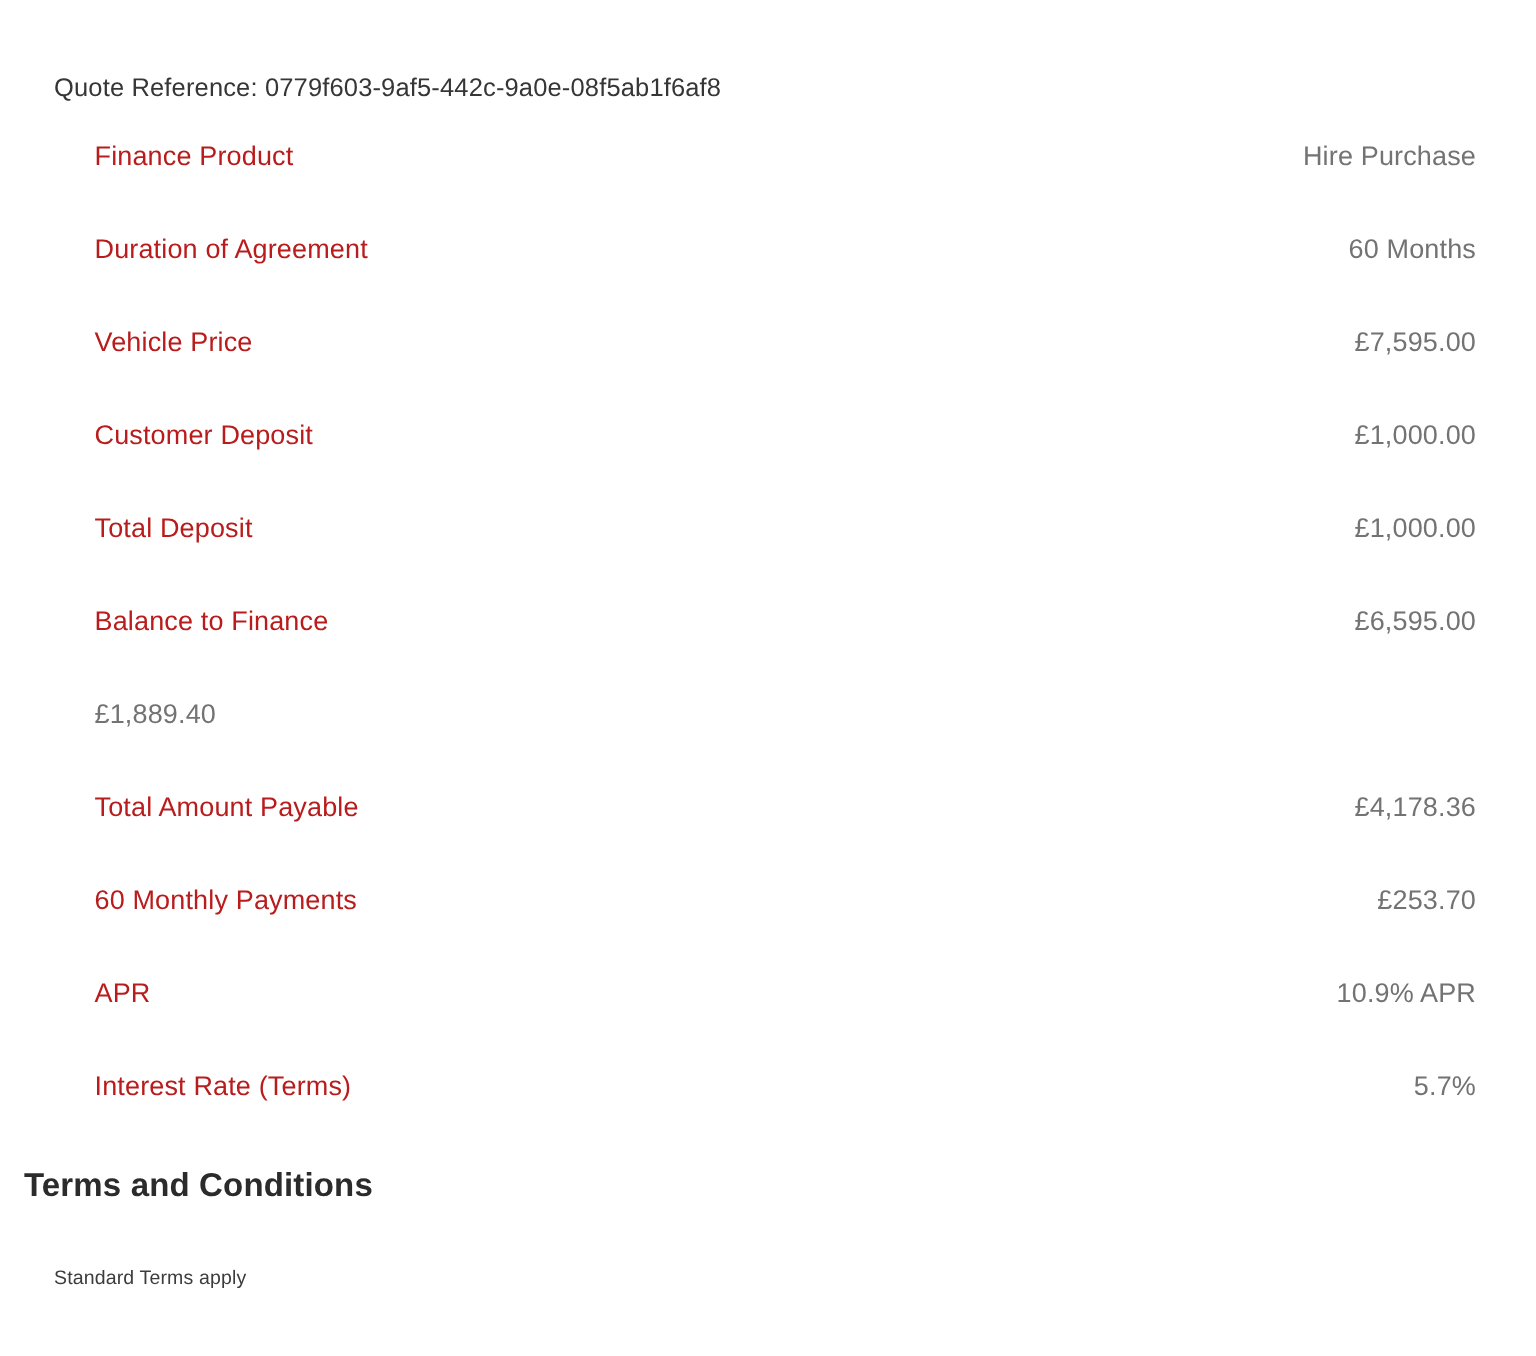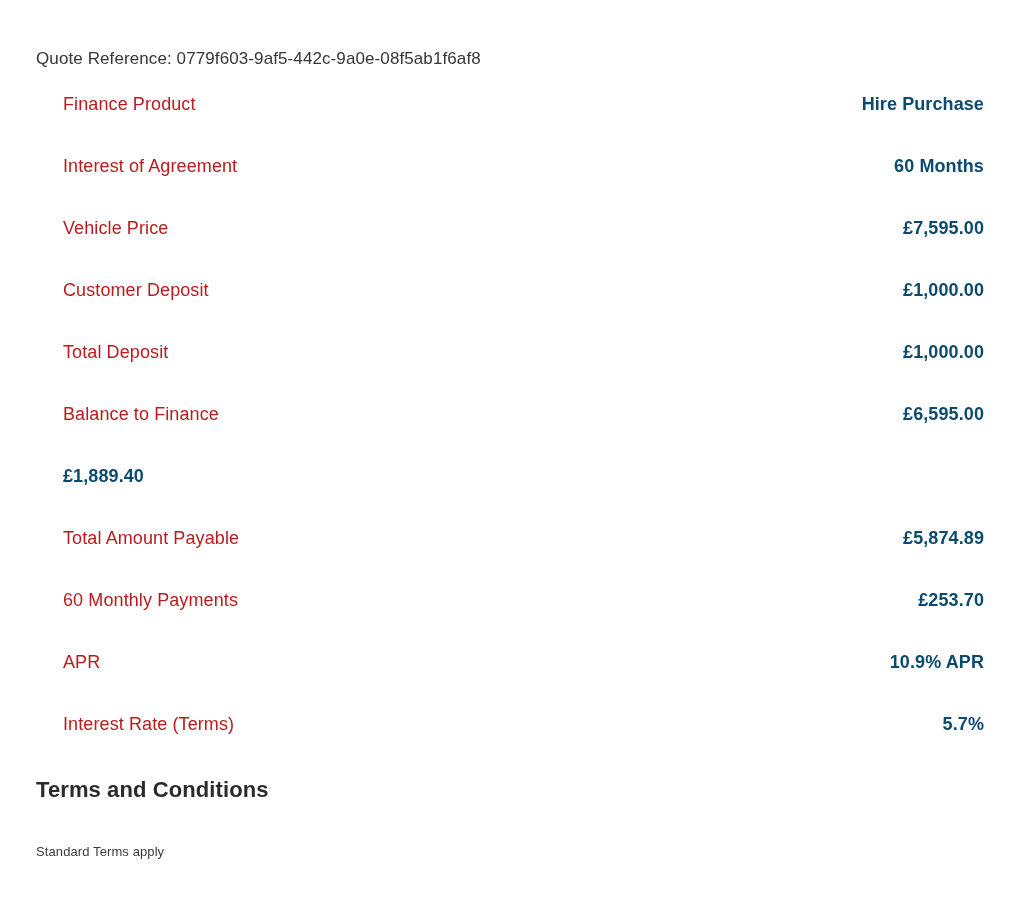--- a/index.html
+++ b/index.html
@@ -37,27 +37,27 @@
       padding-right: 40px;
     }
     .finance-row .row-label {
       font-size: 18px;
       color: #b91c1c;
       font-weight: 400;
       letter-spacing: 0.1px;
     }
     .finance-row .row-value {
       font-size: 18px;
-      color: #0c4a6e;
-      font-weight: 700;
+      color: #737373;
+      font-weight: 400;
       letter-spacing: 0.1px;
     }
     .terms-heading {
       margin-top: 20px;
-      padding-left: 36px;
+      padding-left: 16px;
       font-size: 22px;
       line-height: 30px;
       font-weight: 700;
       color: #2b2b2b;
       letter-spacing: 0.1px;
     }
     .terms-body {
       margin-top: 36px;
       padding-left: 36px;
       font-size: 13px;
@@ -75,21 +75,21 @@
   <div class="quote-ref">Quote Reference: 0779f603-9af5-442c-9a0e-08f5ab1f6af8</div>
 
   <div class="finance-rows">
 
     <div class="finance-row">
       <span class="row-label">Finance Product</span>
       <span class="row-value">Hire Purchase</span>
     </div>
 
     <div class="finance-row">
-      <span class="row-label">Interest of Agreement</span>
+      <span class="row-label">Duration of Agreement</span>
       <span class="row-value">60 Months</span>
     </div>
 
     <div class="finance-row">
       <span class="row-label">Vehicle Price</span>
       <span class="row-value">£7,595.00</span>
     </div>
 
     <div class="finance-row">
       <span class="row-label">Customer Deposit</span>
@@ -105,21 +105,21 @@
       <span class="row-label">Balance to Finance</span>
       <span class="row-value">£6,595.00</span>
     </div>
 
     <div class="finance-row">
       <span class="row-value">£1,889.40</span>
     </div>
 
     <div class="finance-row">
       <span class="row-label">Total Amount Payable</span>
-      <span class="row-value">£5,874.89</span>
+      <span class="row-value">£4,178.36</span>
     </div>
 
     <div class="finance-row">
       <span class="row-label">60 Monthly Payments</span>
       <span class="row-value">£253.70</span>
     </div>
 
     <div class="finance-row">
       <span class="row-label">APR</span>
       <span class="row-value">10.9% APR</span>

